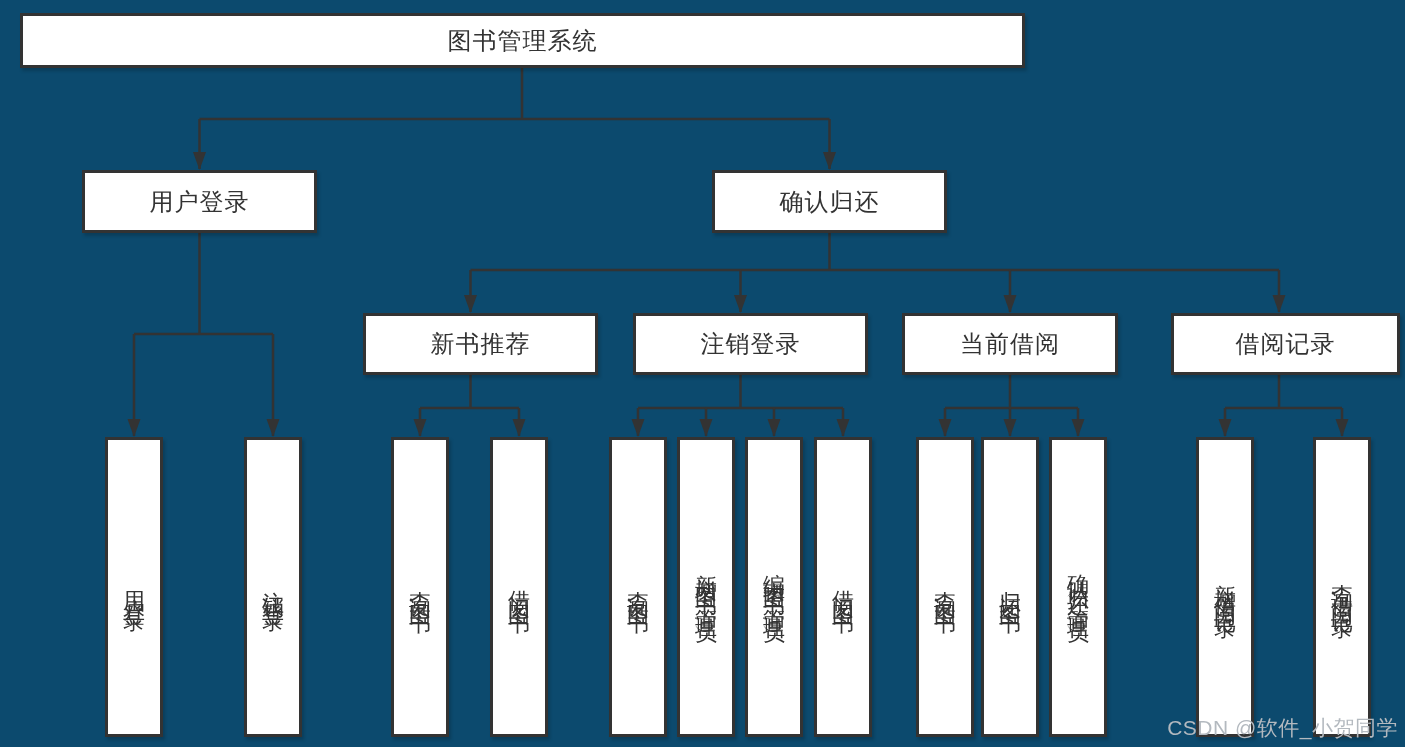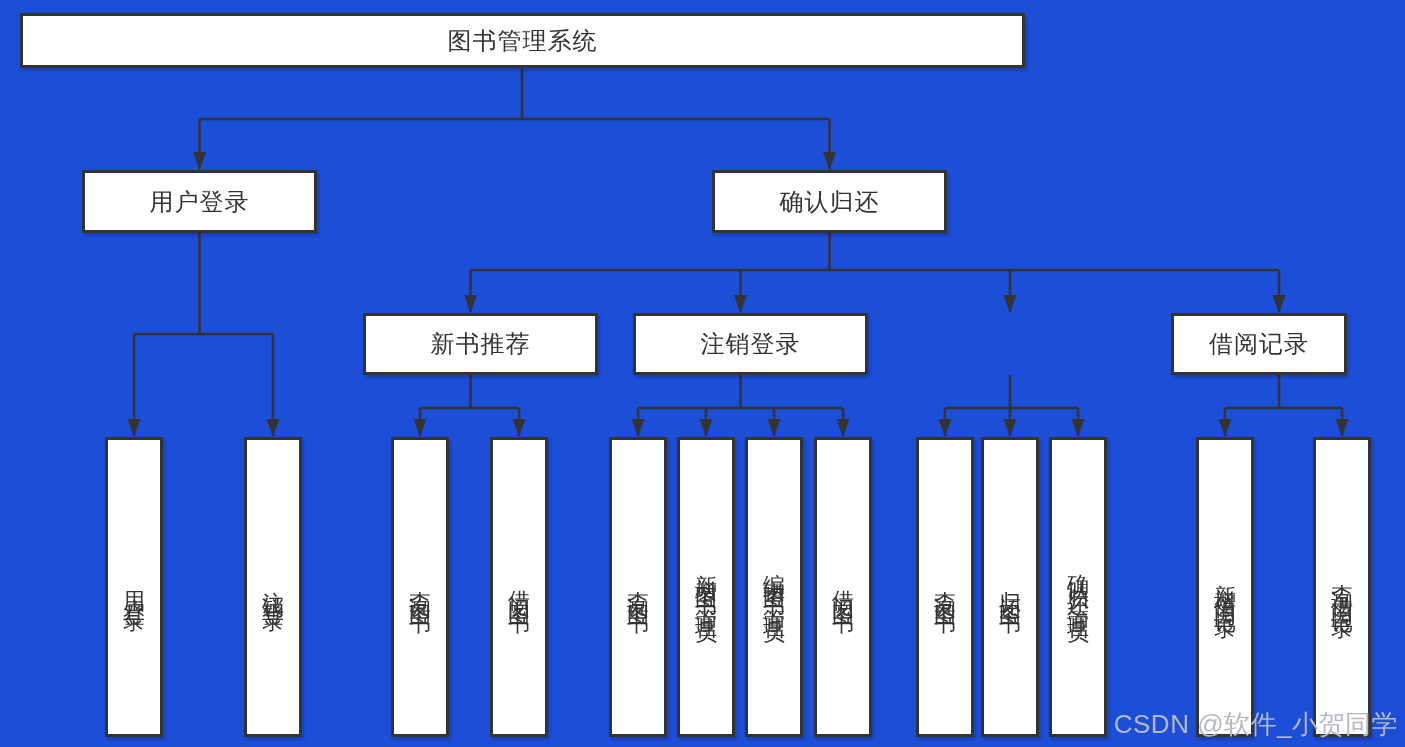--- a/index.html
+++ b/index.html
@@ -4,21 +4,21 @@
 <style>
   html, body {
     margin: 0;
     padding: 0;
     background: #ffffff;
   }
   #canvas {
     position: relative;
     width: 1405px;
     height: 747px;
-    background: #1d4ed8;
+    background: #0c4a6e;
     overflow: hidden;
     font-family: "Liberation Sans", sans-serif;
     color: var(--text, #333333);
   }
   #wires {
     position: absolute;
     left: 0; top: 0;
     width: 1405px; height: 747px;
   }
   #wires path.wire {
@@ -52,21 +52,21 @@
     letter-spacing: 7px;
     line-height: 1;
   }
   .leaf { top: 437px; width: 58px; height: 300px; }
   .lvl3 { top: 313px; width: 235px; height: 62px; }
   .lvl2 { top: 170px; width: 235px; height: 63px; }
   #watermark {
     position: absolute;
     right: 7px;
     bottom: 5px;
-    font-size: 26px;
+    font-size: 21px;
     letter-spacing: 0.5px;
     color: var(--watermark, #b3b9bf);
     white-space: nowrap;
   }
 </style>
 </head>
 <body>
 
 <div id="canvas">
 
@@ -135,21 +135,24 @@
   <div class="box lvl2" style="left:712px;">
     <span class="hlabel">确认归还</span>
   </div>
 
   <div class="box lvl3" style="left:363px;">
     <span class="hlabel">新书推荐</span>
   </div>
   <div class="box lvl3" style="left:633px;">
     <span class="hlabel">注销登录</span>
   </div>
-  <div class="box lvl3" style="left:1171px; width:176px;">
+  <div class="box lvl3" style="left:902px; width:216px;">
+    <span class="hlabel">当前借阅</span>
+  </div>
+  <div class="box lvl3" style="left:1171px; width:229px;">
     <span class="hlabel">借阅记录</span>
   </div>
 
   <div class="box leaf" style="left:105px;">
     <span class="vlabel">用户登录</span>
   </div>
   <div class="box leaf" style="left:244px;">
     <span class="vlabel">注销登录</span>
   </div>
 

